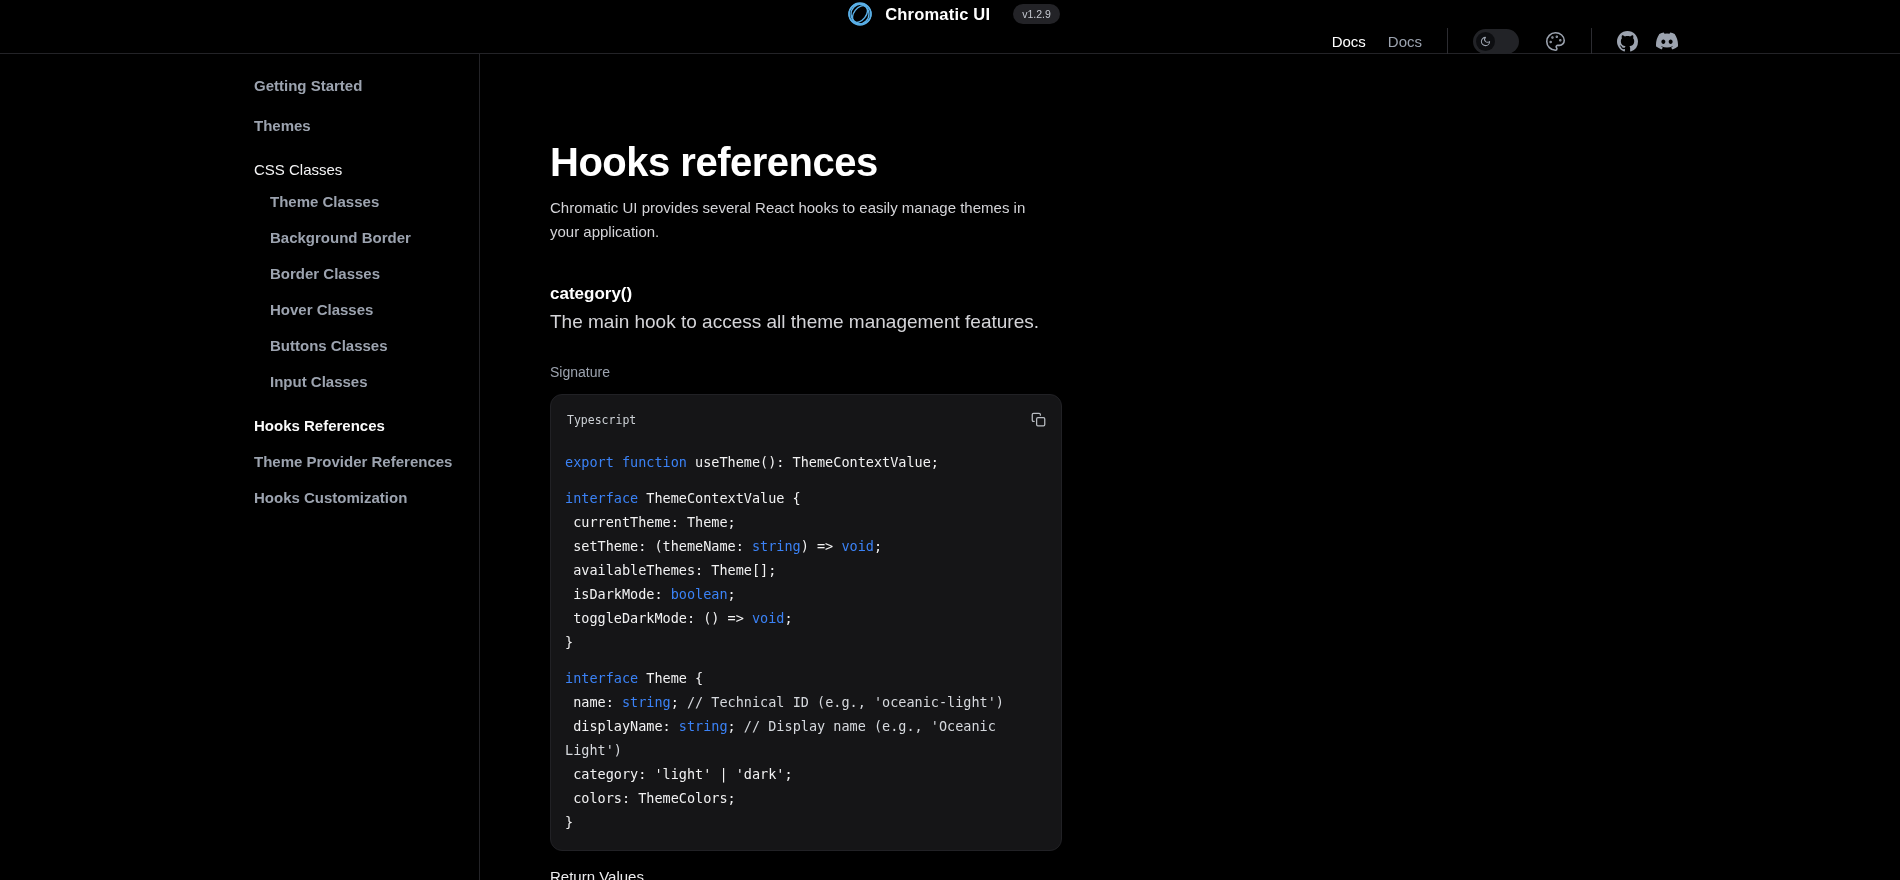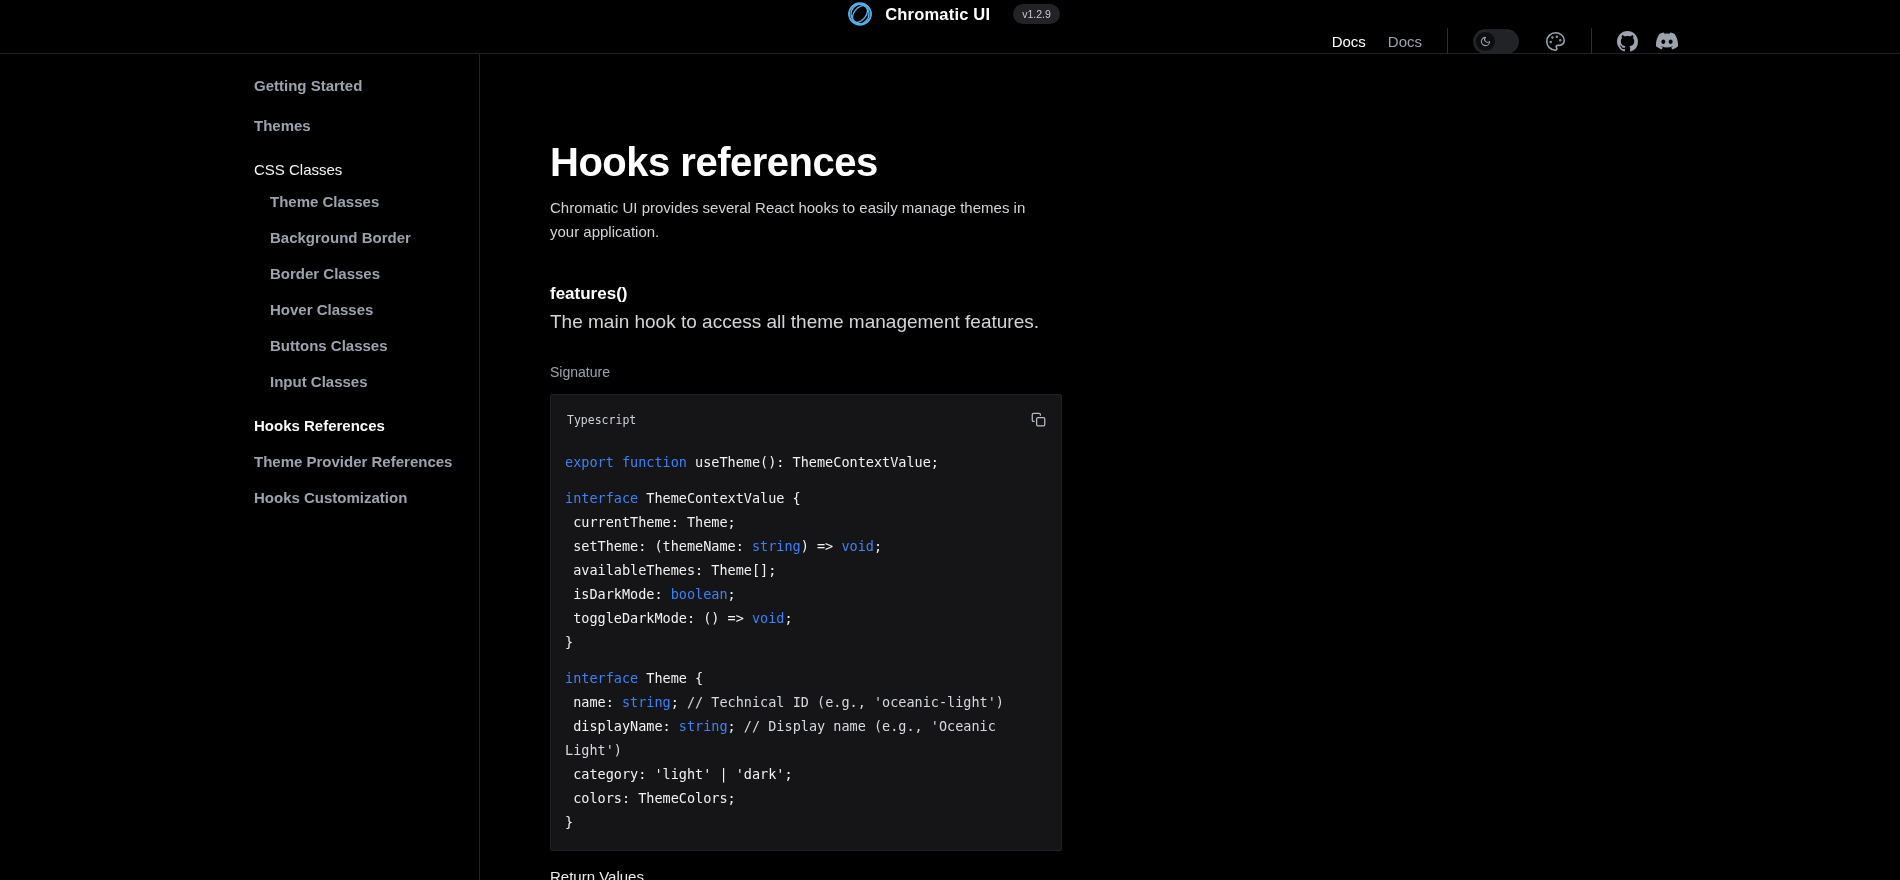--- a/index.html
+++ b/index.html
@@ -72,21 +72,21 @@
   .side-link.active{color:#fafafa;}
   
   .main{flex:1;padding:84px 0 0 70px;}
   .page-title{margin:0 0 10px;font-size:40px;line-height:48px;font-weight:700;letter-spacing:-.5px;color:#fff;}
   .page-intro{margin:0;font-size:15px;line-height:24px;color:var(--softgray);max-width:502px;}
   .section-heading{margin:38px 0 0;font-size:17px;line-height:24px;font-weight:700;color:#fff;}
   .section-desc{margin:5px 0 0;font-size:19px;line-height:22px;color:var(--softgray);}
   .sig-label{margin:30px 0 0;font-size:14px;line-height:18px;color:var(--gray);}
   .code-card{
     margin-top:13px;width:512px;background:var(--codebg);
-    border:1px solid #212125;border-radius:2px;
+    border:1px solid #212125;border-radius:12px;
   }
   .code-head{display:flex;align-items:center;justify-content:space-between;padding:17px 15px 0 16px;}
   .code-lang{font-family:"DejaVu Sans Mono",monospace;font-size:11.5px;color:#cdd1d6;}
   .copy-btn{background:none;border:none;padding:0;color:#b9bdc3;cursor:pointer;display:flex;}
   .code-body{
     padding:23px 16px 16px 14px;
     font-family:"DejaVu Sans Mono",monospace;font-size:13.5px;line-height:24px;
     color:#f2f2f3;
   }
   .code-chunk{white-space:pre-wrap;word-break:break-word;}
@@ -180,21 +180,21 @@
         <a class="side-link active">Hooks References</a>
         <a class="side-link">Theme Provider References</a>
         <a class="side-link">Hooks Customization</a>
       </div>
     </aside>
 
   <main class="main">
     <h1 class="page-title">Hooks references</h1>
     <p class="page-intro">Chromatic UI provides several React hooks to easily manage themes in your application.</p>
 
-    <h2 class="section-heading">features()</h2>
+    <h2 class="section-heading">category()</h2>
     <p class="section-desc">The main hook to access all theme management features.</p>
 
     <div class="sig-label">Signature</div>
 
     <div class="code-card">
       <div class="code-head">
         <span class="code-lang">Typescript</span>
         <button class="copy-btn">
           <span>
             <svg width="15" height="15" viewBox="0 0 24 24" fill="none" stroke="currentColor" stroke-width="2" stroke-linecap="round" stroke-linejoin="round">

